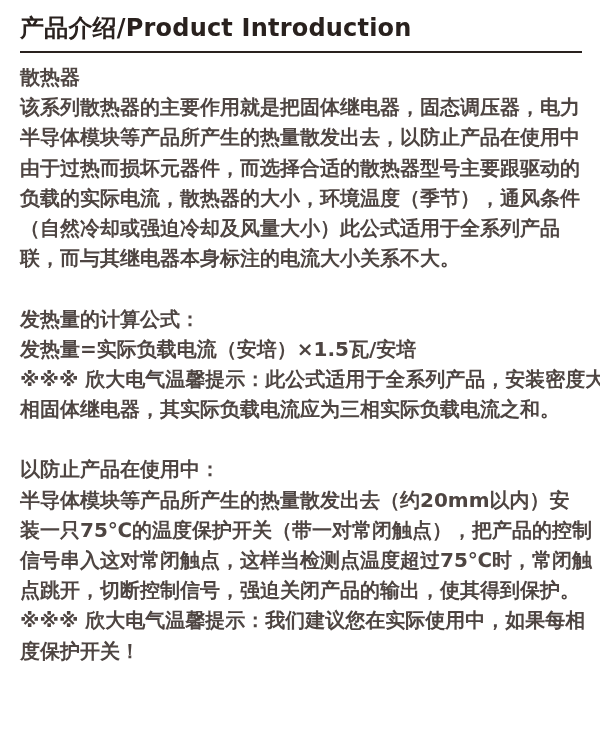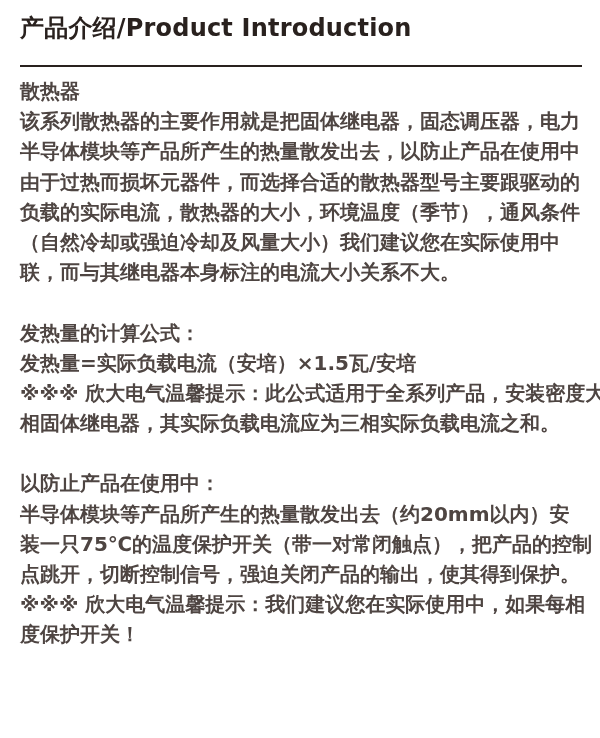--- a/index.html
+++ b/index.html
@@ -19,21 +19,21 @@
     height: 738px;
     padding: 14px 18px 0 20px;
     background: var(--bg, #ffffff);
   }
   .title {
     margin: 0;
     font-size: 24px;
     line-height: 29px;
     font-weight: bold;
     color: var(--title-color, #29211e);
-    padding-bottom: 22px;
+    padding-bottom: 8px;
     border-bottom: 2px solid var(--rule-color, #29211e);
     letter-spacing: 0.2px;
   }
   .body-text {
     margin-top: 9px;
     font-size: 20px;
     font-weight: bold;
     color: var(--body-color, #4e4542);
   }
   .line {
@@ -54,38 +54,39 @@
 
   <div class="body-text">
 
     <div class="line">散热器</div>
 
     <div>
       <div class="line">该系列散热器的主要作用就是把固体继电器，固态调压器，电力</div>
       <div class="line">半导体模块等产品所产生的热量散发出去，以防止产品在使用中</div>
       <div class="line">由于过热而损坏元器件，而选择合适的散热器型号主要跟驱动的</div>
       <div class="line">负载的实际电流，散热器的大小，环境温度（季节），通风条件</div>
-      <div class="line">（自然冷却或强迫冷却及风量大小）我们建议您在实际使用中</div>
+      <div class="line">（自然冷却或强迫冷却及风量大小）此公式适用于全系列产品</div>
       <div class="line">联，而与其继电器本身标注的电流大小关系不大。</div>
     </div>
 
     <div class="spacer"></div>
 
     <div>
       <div class="line">发热量的计算公式：</div>
       <div class="line">发热量=实际负载电流（安培）×1.5瓦/安培</div>
       <div class="line">※※※ 欣大电气温馨提示：此公式适用于全系列产品，安装密度大</div>
       <div class="line">相固体继电器，其实际负载电流应为三相实际负载电流之和。</div>
     </div>
 
     <div class="spacer"></div>
 
     <div>
       <div class="line">以防止产品在使用中：</div>
       <div class="line">半导体模块等产品所产生的热量散发出去（约20mm以内）安</div>
       <div class="line">装一只75℃的温度保护开关（带一对常闭触点），把产品的控制</div>
+      <div class="line">信号串入这对常闭触点，这样当检测点温度超过75℃时，常闭触</div>
       <div class="line">点跳开，切断控制信号，强迫关闭产品的输出，使其得到保护。</div>
       <div class="line">※※※ 欣大电气温馨提示：我们建议您在实际使用中，如果每相</div>
       <div class="line">度保护开关！</div>
     </div>
 
   </div>
 </div>
 
 </body></html>

